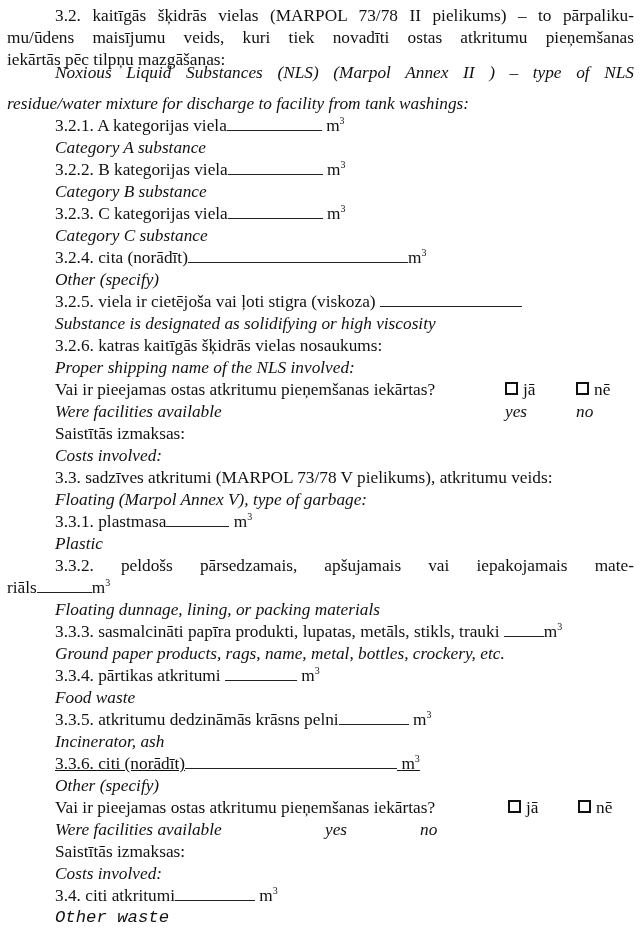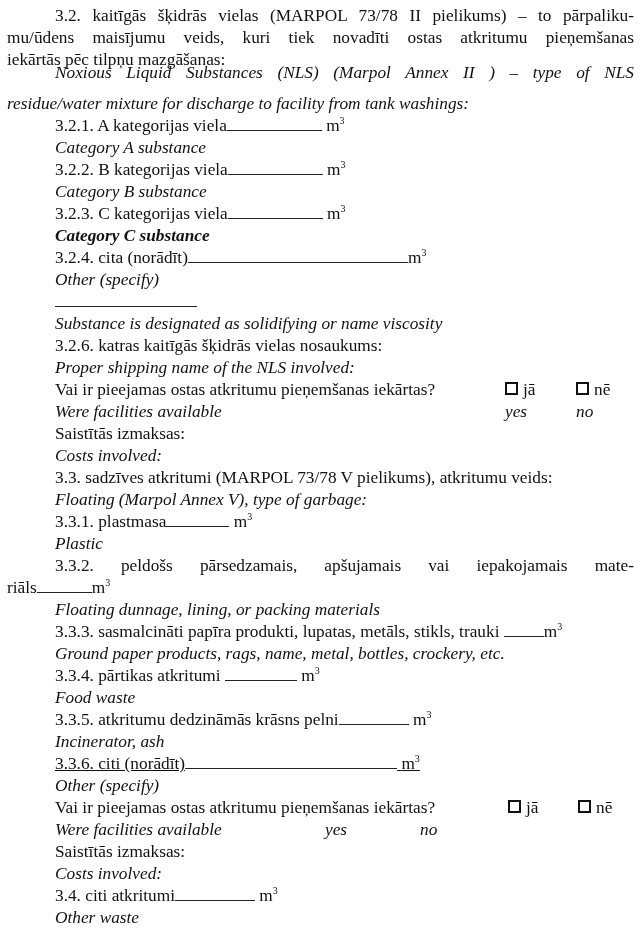--- a/index.html
+++ b/index.html
@@ -32,31 +32,32 @@
 <div class="ln in" style="top:159px;">
   <span>3.2.2. B kategorijas viela</span><span class="blank" style="width:95px;"></span>
   <span>m</span><sup>3</sup>
 </div>
 <div class="ln in i" style="top:181px;">Category B substance</div>
 
 <div class="ln in" style="top:203px;">
   <span>3.2.3. C kategorijas viela</span><span class="blank" style="width:95px;"></span>
   <span>m</span><sup>3</sup>
 </div>
-<div class="ln in i" style="top:225px;font-weight:bold;">Category C substance</div>
+<div class="ln in i" style="top:225px;">Category C substance</div>
 
 <div class="ln in" style="top:247px;">
   <span>3.2.4. cita (norādīt)</span><span class="blank" style="width:220px;"></span><span>m</span><sup>3</sup>
 </div>
 <div class="ln in i" style="top:269px;">Other (specify)</div>
 
 <div class="ln in" style="top:291px;">
+  <span>3.2.5. viela ir cietējoša vai ļoti stigra (viskoza)</span>
   <span class="blank" style="width:142px;"></span>
 </div>
-<div class="ln in i" style="top:313px;">Substance is designated as solidifying or name viscosity</div>
+<div class="ln in i" style="top:313px;">Substance is designated as solidifying or high viscosity</div>
 
 <div class="ln in" style="top:335px;">3.2.6. katras kaitīgās šķidrās vielas nosaukums:</div>
 <div class="ln in i" style="top:357px;">Proper shipping name of the NLS involved:</div>
 
 <div class="ln in" style="top:379px;">Vai ir pieejamas ostas atkritumu pieņemšanas iekārtas?</div>
 <div class="ln opt" style="top:379px;left:505px;">
   <span class="cb"></span><span>jā</span>
 </div>
 <div class="ln opt" style="top:379px;left:576px;">
   <span class="cb"></span><span>nē</span>
@@ -117,13 +118,13 @@
 <div class="ln in i" style="top:819px;">Were facilities available</div>
 <div class="ln i" style="top:819px;left:325px;">yes</div>
 <div class="ln i" style="top:819px;left:420px;">no</div>
 <div class="ln in" style="top:841px;">Saistītās izmaksas:</div>
 <div class="ln in i" style="top:863px;">Costs involved:</div>
 
 <div class="ln in" style="top:885px;">
   <span>3.4. citi atkritumi</span><span class="blank" style="width:80px;"></span>
   <span>m</span><sup>3</sup>
 </div>
-<div class="ln in i" style="top:907px;">Other waste</div>
+<div class="ln in i" style="top:907px;font-family:Liberation Mono, monospace;">Other waste</div>
 
 </body></html>

